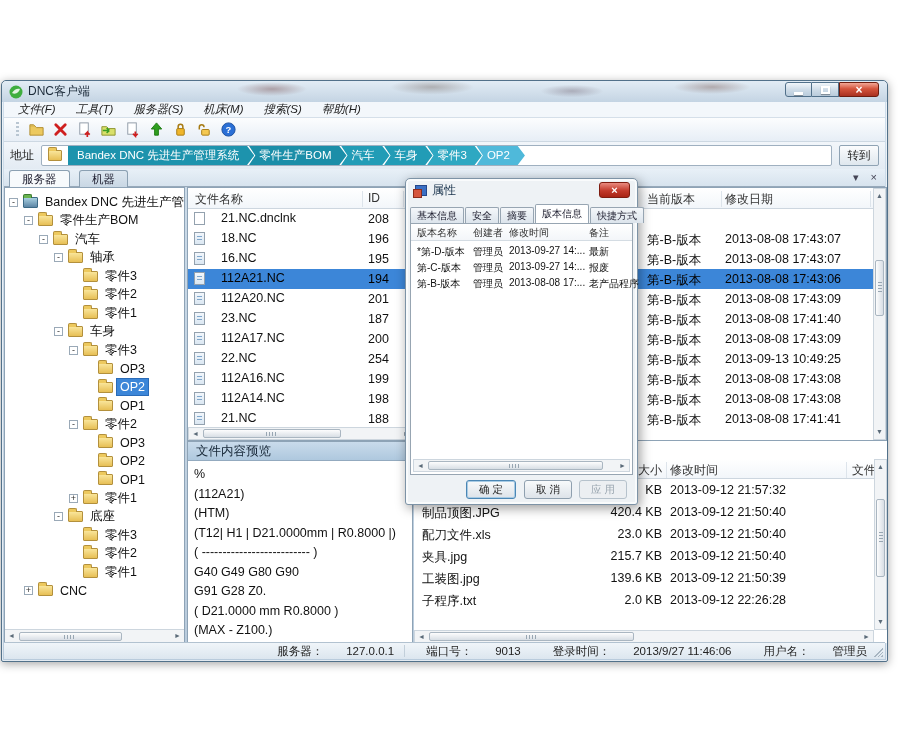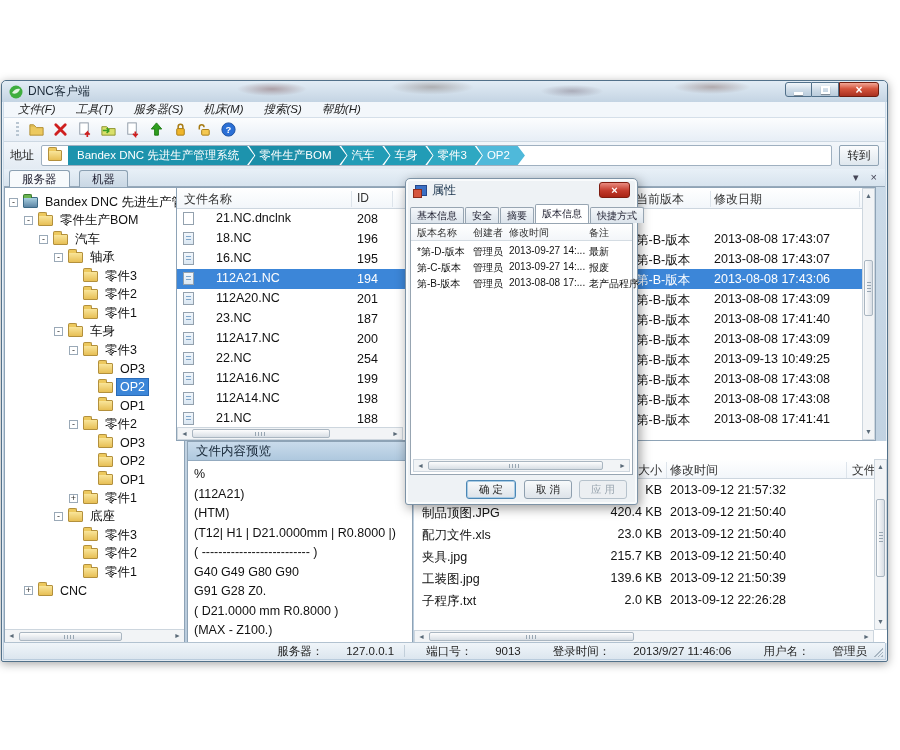--- a/index.html
+++ b/index.html
@@ -98,31 +98,31 @@
   .vthumb { width:9px; margin:2px 0; background:linear-gradient(90deg,#fdfdfd,#d8dee5);
     border:1px solid #aab6c1; border-radius:2px; position:relative; }
   .hthumb::after { content:""; position:absolute; left:50%; top:2px; width:12px; height:4px; margin-left:-6px;
     background:repeating-linear-gradient(90deg,#98a6b2 0 1px,transparent 1px 3px); }
   .vthumb::after { content:""; position:absolute; top:50%; left:2px; height:12px; width:4px; margin-top:-6px;
     background:repeating-linear-gradient(180deg,#98a6b2 0 1px,transparent 1px 3px); }
   .spacer { flex:1; }
   .tree-hscroll { left:0; right:0; bottom:0; border-left:none; border-right:none; border-bottom:none; }
 
   
-  .list-panel { position:absolute; left:174px; top:106px; width:700px; height:254px; background:#fff;
+  .list-panel { position:absolute; left:185px; top:106px; width:700px; height:254px; background:#fff;
     border:1px solid #8ea3b6; overflow:hidden; }
   .lp-head { position:absolute; top:0; left:0; right:13px; height:21px;
     background:linear-gradient(#ffffff,#f2f6fa); border-bottom:1px solid #cdd6df; font-size:12px; color:#333; }
   .lp-head span { position:absolute; top:3px; }
   .h-name { left:7px; } .h-id { left:180px; } .h-ver { left:459px; } .h-date { left:537px; }
   .col-sep { position:absolute; top:2px; height:16px; width:1px; background:#dde4eb; }
   .lp-rows { position:absolute; top:21px; left:0; right:13px; }
   .lrow { position:relative; height:20px; font-size:12.5px; color:#111; }
-  .lrow.selected { background:#3c86d8; color:#ffffff; }
-  .c-name { position:absolute; left:6px; top:2px; display:flex; align-items:center; gap:22px;text-align:right; }
+  .lrow.selected { background:#3c86d8; color:#000000; }
+  .c-name { position:absolute; left:6px; top:2px; display:flex; align-items:center; gap:16px;text-align:right; }
   .file-ico { width:11px; height:13px; background:#fff; border:1px solid #93a1ae; position:relative; flex:none; }
   .ic-nc .file-ico { background:linear-gradient(#f2f7fc,#dbe7f2); }
   .ic-nc .file-ico::after { content:""; position:absolute; left:2px; right:2px; top:3px; bottom:2px;
     background:repeating-linear-gradient(180deg,#7fa7cc 0 1px,transparent 1px 3px); }
   .c-id { position:absolute; left:180px; top:3px; }
   .c-ver { position:absolute; left:459px; top:3px; }
   .c-date { position:absolute; left:537px; top:3px; }
   .lp-hscroll { left:0; bottom:0; width:226px; }
   .lp-vscroll { right:0; top:0; bottom:0; }
 

